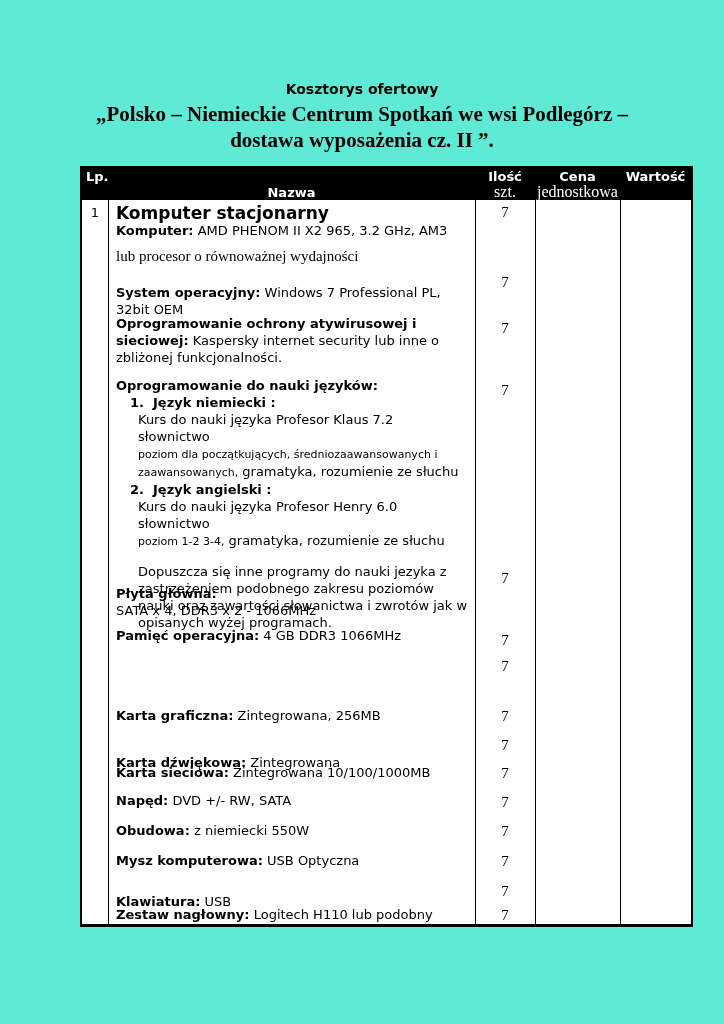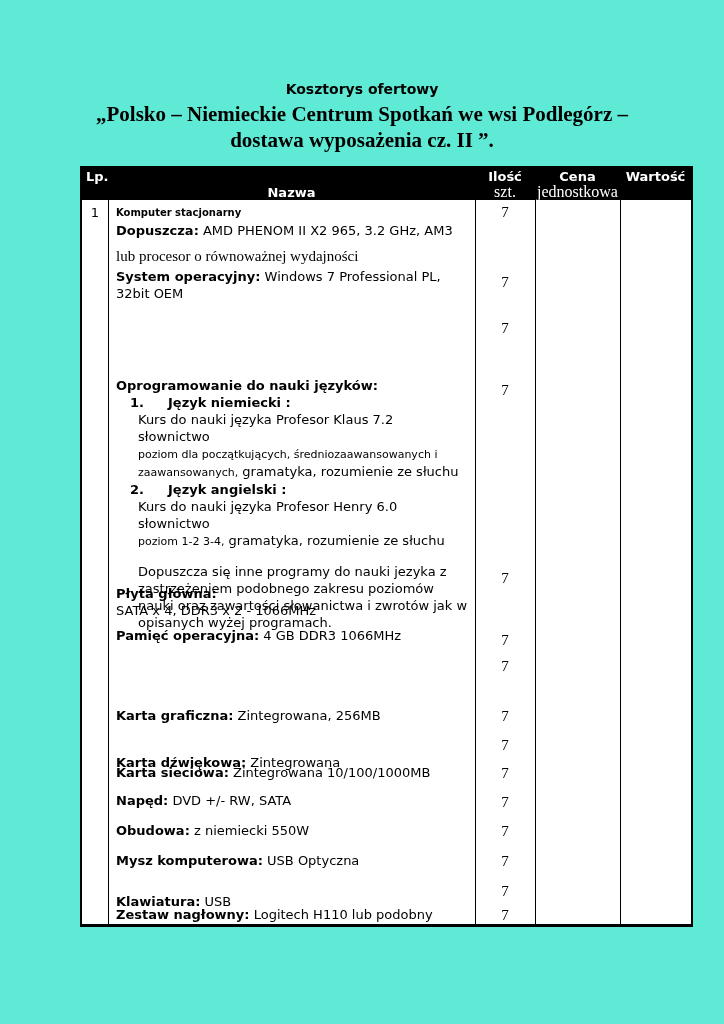--- a/index.html
+++ b/index.html
@@ -25,25 +25,25 @@
   .hl2 { font-weight:normal; font-size:16px; line-height:15px; font-family:"Liberation Serif", serif; }
 
   .tbody { position:relative; height:724px; font-size:13px; line-height:17px; overflow:hidden; }
   .vline { position:absolute; top:0; bottom:0; width:1px; background:#000; }
   .vl-1 { left:26px; } .vl-2 { left:393px; } .vl-3 { left:453px; } .vl-4 { left:538px; }
 
   .lp-cell { position:absolute; top:4px; left:0; width:26px; text-align:center; font-size:13px; }
 
   .block { position:absolute; left:34px; width:352px; }
   .b { font-weight:bold; }
-  .item-title { font-size:10px; font-weight:bold; line-height:18px; }
+  .item-title { font-size:17px; font-weight:bold; line-height:18px; }
   .serif { font-family:"Liberation Serif", serif; font-size:15px; line-height:19px;margin-top:8px; }
   .ind { padding-left:22px; }
   .ind-num { padding-left:14px; font-weight:bold; }
-  .num-title { display:inline-block; margin-left:24px; }
+  .num-title { display:inline-block; margin-left:9px; }
   .small { font-size:11px; }
   .note { margin-top:13px; }
 
   .qty { position:absolute; left:393px; width:60px; text-align:center;
          font-family:"Liberation Serif", serif; font-size:15px; line-height:17px; }
 </style>
 </head>
 <body>
 
 <div class="page">
@@ -79,30 +79,33 @@
     <div class="tbody">
       <div class="vline vl-1"></div>
       <div class="vline vl-2"></div>
       <div class="vline vl-3"></div>
       <div class="vline vl-4"></div>
 
       <div class="lp-cell">1</div>
 
       <div class="block" style="top:4px">
         <div class="item-title">Komputer stacjonarny</div>
-        <div><span class="b">Dopuszcza:</span><span> AMD PHENOM II X2 965, 3.2 GHz, AM3</span></div>
+        <div><span class="b">Komputer:</span><span> AMD PHENOM II X2 965, 3.2 GHz, AM3</span></div>
         <div class="serif">lub procesor o równoważnej wydajności</div>
       </div>
       <div class="qty" style="top:4px">7</div>
 
-      <div class="block" style="top:68px">
+      <div class="block" style="top:84px">
         <div><span class="b">System operacyjny:</span><span> Windows 7 Professional PL, 32bit OEM</span></div>
       </div>
       <div class="qty" style="top:74px">7</div>
 
+      <div class="block" style="top:115px">
+        <div><span class="b">Oprogramowanie ochrony atywirusowej i sieciowej:</span><span> Kaspersky internet security lub inne o zbliżonej funkcjonalności.</span></div>
+      </div>
       <div class="qty" style="top:120px">7</div>
 
       <div class="block" style="top:177px">
         <div class="b">Oprogramowanie do nauki języków:</div>
         <div class="ind-num"><span>1.</span><span class="num-title">Język niemiecki :</span></div>
         <div class="ind">Kurs do nauki języka Profesor Klaus 7.2 słownictwo</div>
         <div class="ind"><span class="small">poziom dla początkujących, średniozaawansowanych i zaawansowanych,</span><span> gramatyka, rozumienie ze słuchu</span></div>
         <div class="ind-num"><span>2.</span><span class="num-title">Język angielski :</span></div>
         <div class="ind">Kurs do nauki języka Profesor Henry 6.0 słownictwo</div>
         <div class="ind"><span class="small">poziom 1-2 3-4,</span><span> gramatyka, rozumienie ze słuchu</span></div>

